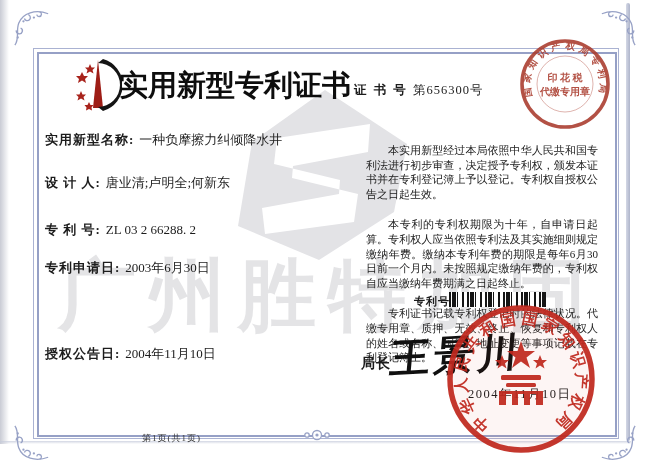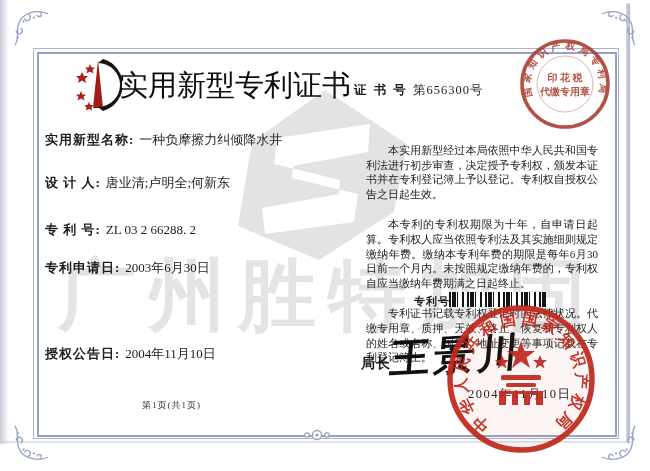--- a/index.html
+++ b/index.html
@@ -24,21 +24,21 @@
   
   .wm-logo{left:222px;top:90px;z-index:0;}
   .wm-text{left:58px;top:244px;width:570px;z-index:0;font-size:78px;font-weight:700;
            letter-spacing:12px;color:rgba(158,158,164,0.28);white-space:nowrap;
            font-family:"Liberation Sans","DejaVu Sans",sans-serif;}
 
   .z2{z-index:2;}
 
   
   .logo{left:76px;top:58px;}
-  .title{left:119px;top:66px;font-size:29px;font-weight:400;letter-spacing:0px;color:#0d0d0d;white-space:nowrap;}
+  .title{left:119px;top:66px;font-size:29px;font-weight:700;letter-spacing:0px;color:#0d0d0d;white-space:nowrap;}
   .certno-label{left:354px;top:82px;font-size:12.5px;font-weight:700;letter-spacing:2px;}
   .certno-value{left:413px;top:82px;font-size:12.5px;letter-spacing:1px;}
 
   
   .field{left:45px;width:300px;font-size:13px;white-space:nowrap;}
   .field b{font-weight:700;letter-spacing:1px;margin-right:5px;}
   .f0{top:131px;} .f1{top:174px;} .f2{top:221px;} .f3{top:259px;} .f4{top:301px;} .f5{top:345px;}
 
   
   .body-text{left:350px;top:127px;width:264px;font-size:11px;line-height:14.6px;
@@ -54,21 +54,21 @@
   .signer-label{left:361px;top:355px;font-size:14px;font-weight:700;letter-spacing:1px;}
   .signature{left:390px;top:328px;font-size:40px;font-weight:700;color:#101010;
              transform:rotate(-3deg) skewX(-8deg);letter-spacing:4px;white-space:nowrap;}
 
   
   .big-seal{left:445px;top:303px;z-index:4;}
   .issue-date{left:468px;top:386px;font-size:12.5px;letter-spacing:1.5px;color:#1d1d1d;z-index:3;}
 
   .small-seal{left:518px;top:37px;z-index:3;}
 
-  .footer{left:142px;top:399px;font-size:9px;letter-spacing:1px;color:#333;}
+  .footer{left:142px;top:432px;font-size:9px;letter-spacing:1px;color:#333;}
 
   .medallion{left:301px;top:428px;}
 </style>
 </head>
 <body>
 
 <div class="stage">
 
   <div class="abs edge-left"></div>
   <div class="abs edge-right"></div>

